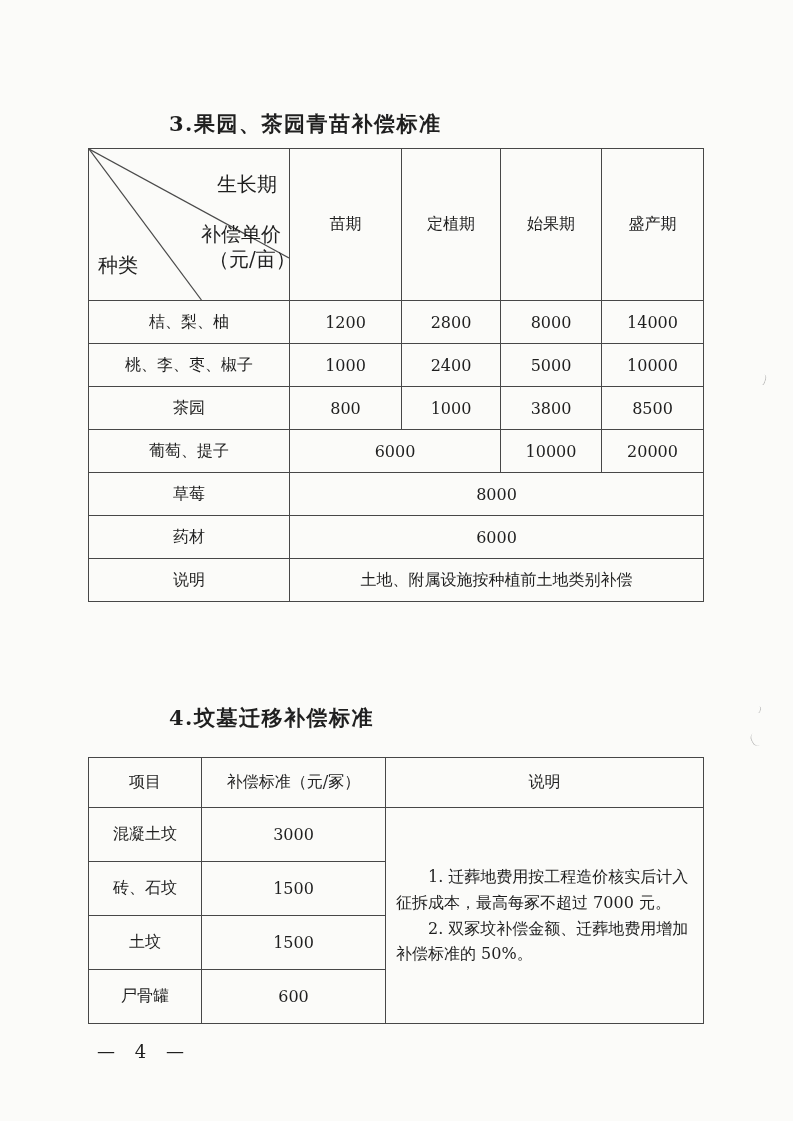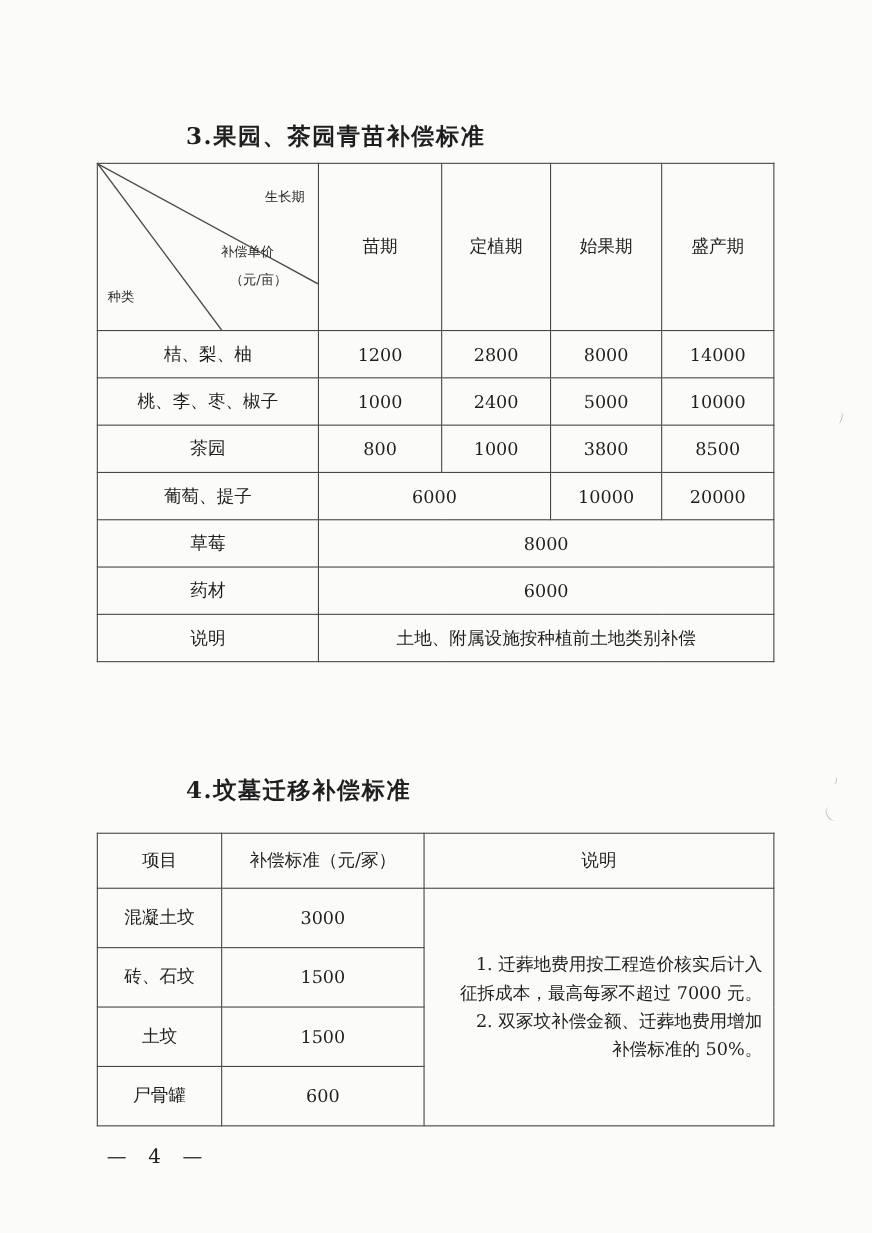--- a/index.html
+++ b/index.html
@@ -28,31 +28,31 @@
   }
   .tbl1{left:88px;top:148px;width:615px;}
   .tbl1 td.hd{height:151px;}
   .tbl1 tr.data td{height:42px;}
   .tbl2{left:88px;top:745px;width:615px;margin-top:12px;}
   .tbl2 tr.head td{height:49px;}
   .tbl2 tr.data td{height:53px;}
   
   .corner{position:relative;}
   .corner svg{position:absolute;left:0;top:0;width:100%;height:100%;display:block;}
-  .corner .lbl{position:absolute;font-size:12px;white-space:nowrap;}
+  .corner .lbl{position:absolute;font-size:20px;white-space:nowrap;}
   .lbl-growth{top:22px;right:12px;}
   .lbl-price{top:72px;left:112px;}
   .lbl-unit{top:97px;left:120px;}
   .lbl-kind{left:9px;bottom:21px;}
   
   .notes-cell{
     text-align:left;vertical-align:middle;
     padding:0 10px;font-size:16px;line-height:1.6;
   }
-  .notes-cell p{margin:0;text-indent:2em;text-align:right;}
+  .notes-cell p{margin:0;text-indent:2em;}
   .pageno{
     position:absolute;left:97px;top:1041px;
     font-size:18px;letter-spacing:7px;white-space:nowrap;
   }
   
   .artifact{position:absolute;opacity:.55;}
   .a1{left:759px;top:374px;width:6px;height:11px;
       border-right:1.6px solid #8a8a8a;border-radius:60% 60% 50% 50%;
       transform:rotate(18deg);}
   .a2{left:756px;top:706px;width:4px;height:7px;

